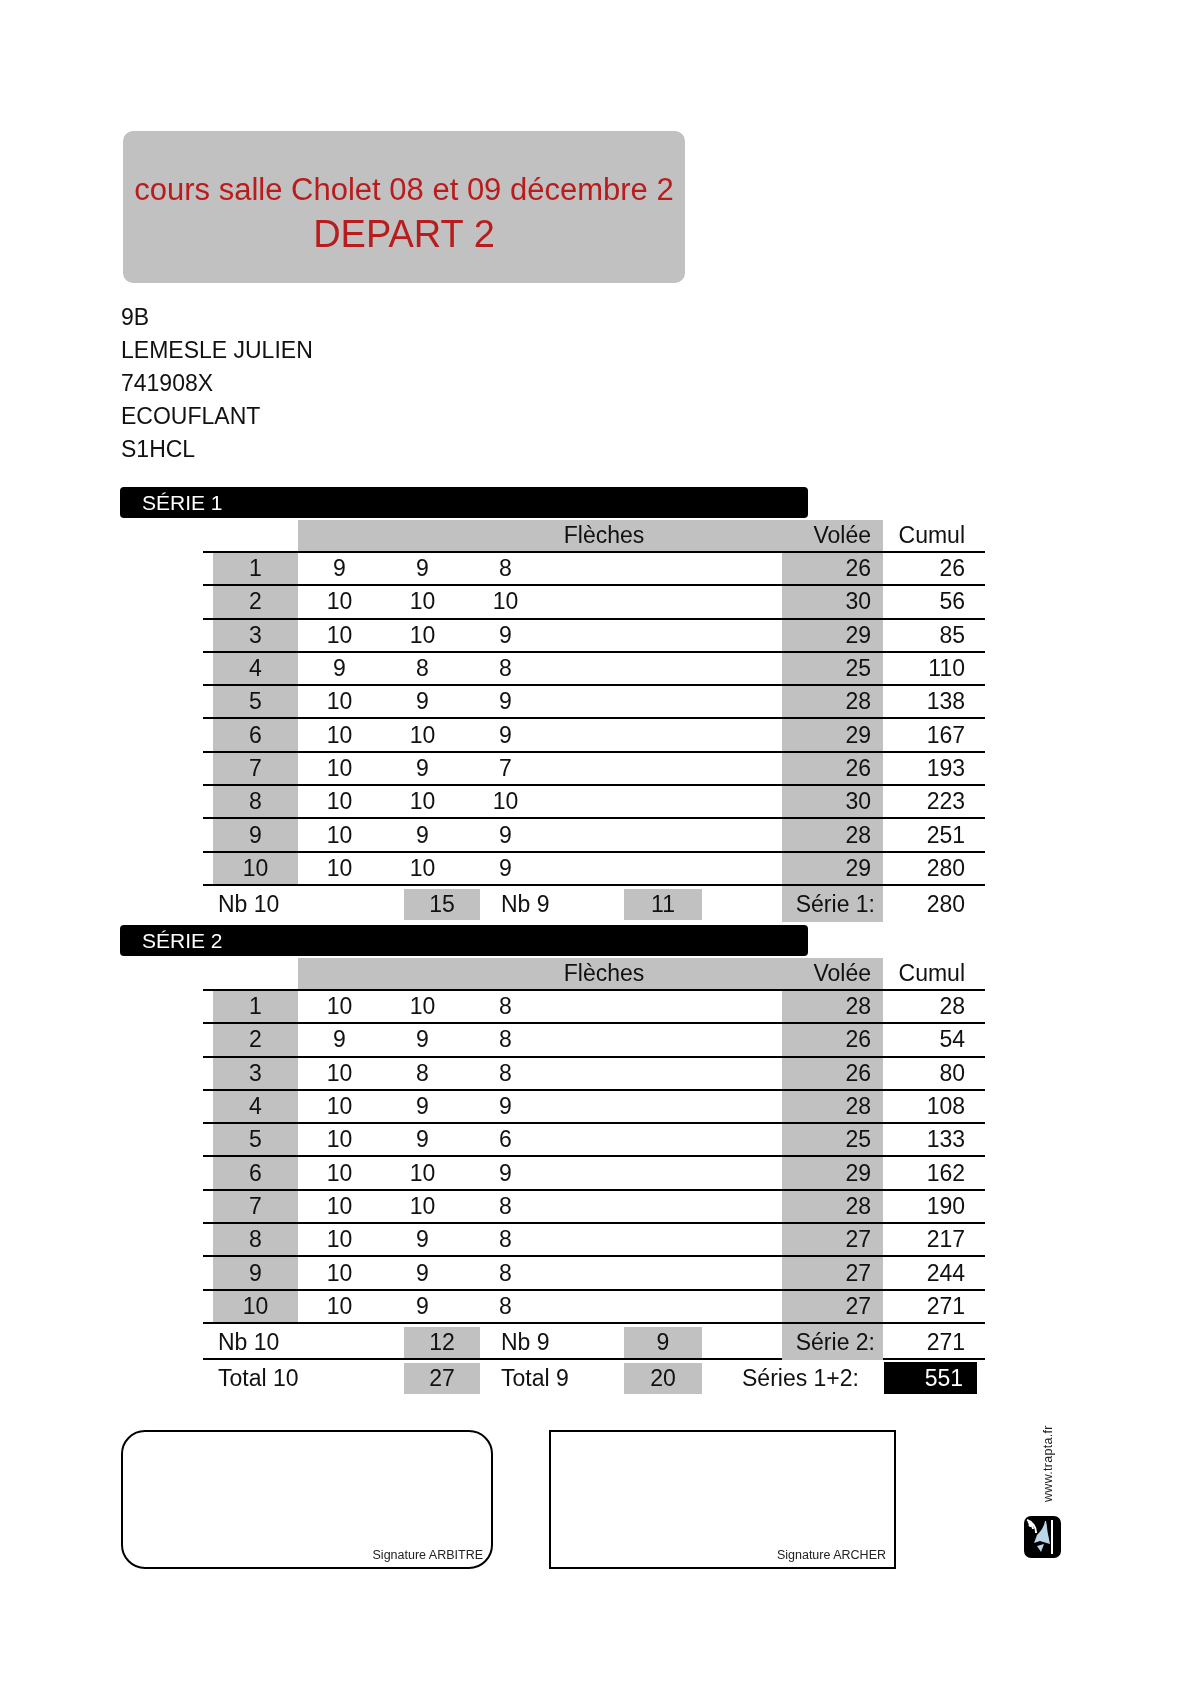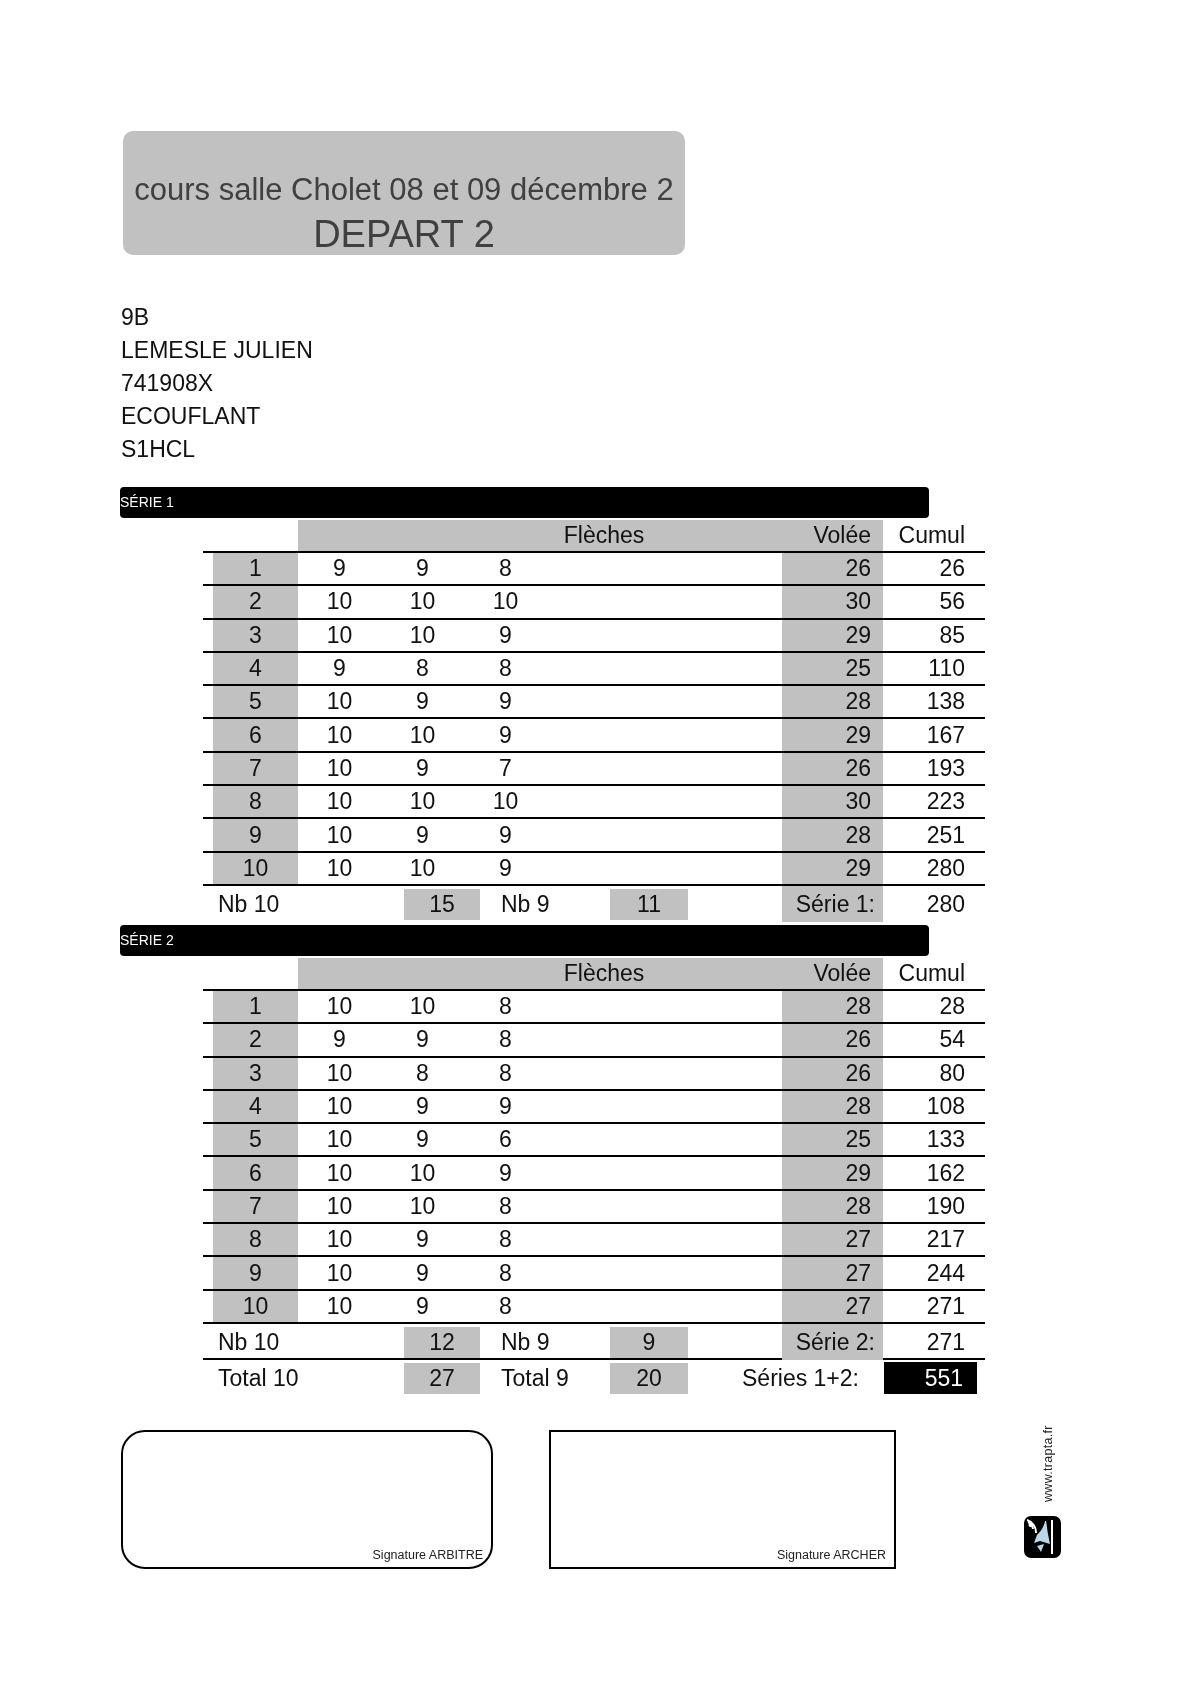--- a/index.html
+++ b/index.html
@@ -9,46 +9,47 @@
     position: relative;
     width: 1190px;
     height: 1684px;
     background: #ffffff;
     overflow: hidden;
   }
 
   
   .titlebox {
     position: absolute; left: 123px; top: 131px;
-    width: 562px; height: 124px;
+    width: 562px; height: 152px;
     background: var(--gray, #c1c1c1);
     border-radius: 10px;
     overflow: hidden;
     text-align: center;
-    color: #404040;
+    color: #b91c1c;
   }
   .titlebox .t1 { margin-top: 37px; font-size: 31px; line-height: 44px; white-space: nowrap; }
   .titlebox .t2 { font-size: 38px; line-height: 44px; }
 
   
   .archer-info {
     position: absolute; left: 121px; top: 301px;
     font-size: 23px; line-height: 33px;
   }
 
   
   .serie { position: absolute; left: 120px; width: 868px; }
   #serie1 { top: 487px; }
   #serie2 { top: 925px; }
 
   .sbar {
-    height: 31px; width: 809px;
+    height: 31px; width: 688px;
     background: var(--bar_black, #000);
     border-radius: 4px;
-    color: #fff; font-size: 14px; line-height: 31px;
+    color: #fff; font-size: 21px; line-height: 31px;
+    padding-left: 22px;
   }
 
   .thead {
     display: flex; position: relative;
     margin-left: 83px; margin-top: 2px;
     width: 782px; height: 33px;
     border-bottom: 2px solid #000;
     font-size: 23px;
   }
   .th-band {
@@ -83,21 +84,21 @@
   .nbrow.with-line { border-bottom: 2px solid #000; }
   .rlbl  { position: absolute; top: 0; line-height: 36px; }
   .valbox {
     position: absolute; top: 3px; height: 31px;
     background: var(--gray, #c1c1c1);
     text-align: center; line-height: 31px; margin-left: 12px;
   }
   .nb-l1 { left: 15px; }
   .nb-b1 { left: 189px; width: 76px; }
   .nb-l2 { left: 298px; }
-  .nb-b2 { left: 395px; width: 78px; }
+  .nb-b2 { left: 409px; width: 78px; }
   .nb-serie {
     position: absolute; left: 579px; width: 101px; height: 36px;
     background: var(--gray, #c1c1c1);
     text-align: right; padding-right: 8px; line-height: 36px;
   }
   .nb-total {
     position: absolute; left: 680px; width: 102px; height: 36px;
     text-align: right; padding-right: 20px; line-height: 36px;
   }
   .t-serieslbl {

